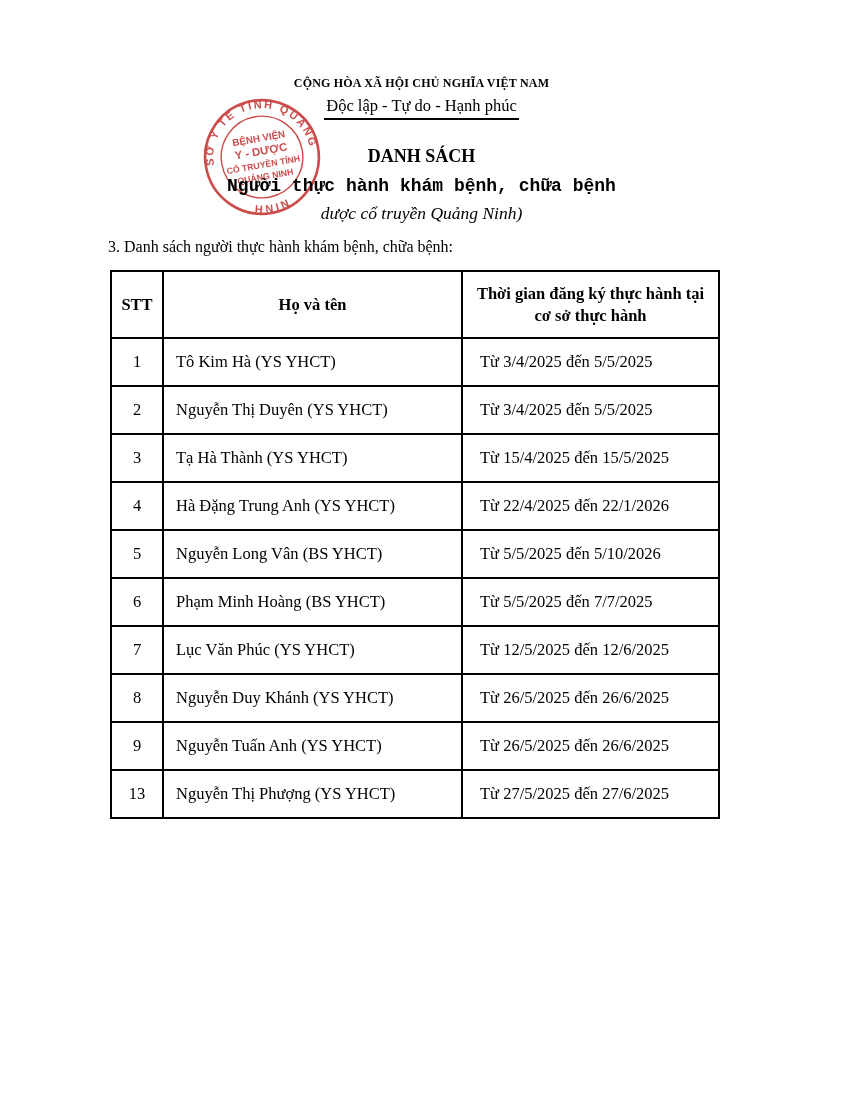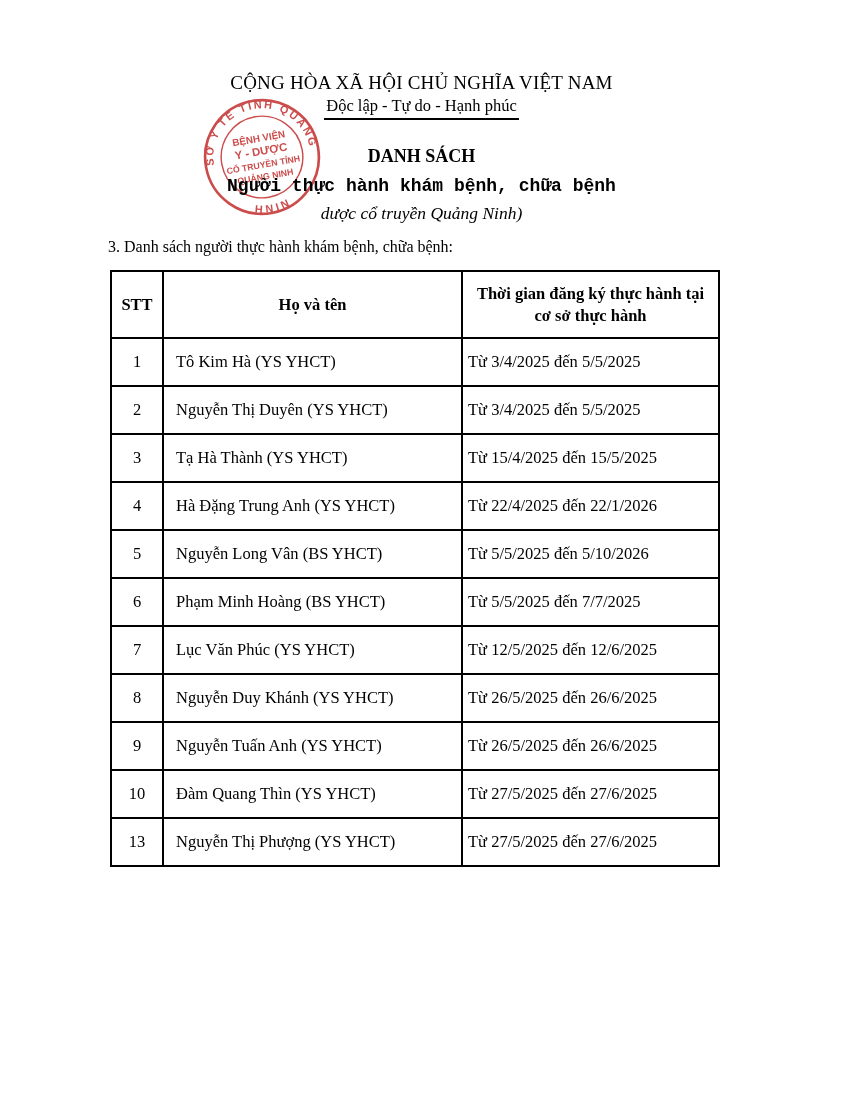--- a/index.html
+++ b/index.html
@@ -13,22 +13,22 @@
   }
   .content{
     position:relative;
     z-index:2;
     margin-left:105px;
     width:633px;
     padding-top:73px;
   }
   .national-title{
     text-align:center;
-    font-weight:normal;
-    font-size:19px;
+    font-weight:bold;
+    font-size:12px;
     line-height:20px;
     letter-spacing:.2px;
   }
   .motto-row{text-align:center;margin-top:3px;line-height:20px;}
   .motto{
     display:inline-block;
     font-weight:normal;
     font-size:16.5px;
     border-bottom:2px solid #000;
     padding:0 2px 2px 2px;
@@ -83,21 +83,21 @@
   }
   table.practice-table td{
     height:44px;
     line-height:20px;
   }
   col.c-stt{width:52px;}
   col.c-name{width:299px;}
   col.c-period{width:257px;}
   td.col-stt{text-align:center;}
   td.col-name{text-align:left;padding-left:12px;}
-  td.col-period{text-align:left;padding-left:5px;}
+  td.col-period{text-align:left;padding-left:17px;}
 
   .stamp{
     position:absolute;
     left:200px;top:95px;
     width:124px;height:124px;
     z-index:1;
     opacity:.88;
   }
   .stamp svg{width:100%;height:100%;}
   .stamp text{font-family:"Liberation Sans","DejaVu Sans",sans-serif;font-weight:bold;}
@@ -203,25 +203,20 @@
             <td class="col-stt">8</td>
             <td class="col-name">Nguyễn Duy Khánh (YS YHCT)</td>
             <td class="col-period">Từ 26/5/2025 đến 26/6/2025</td>
           </tr>
           <tr>
             <td class="col-stt">9</td>
             <td class="col-name">Nguyễn Tuấn Anh (YS YHCT)</td>
             <td class="col-period">Từ 26/5/2025 đến 26/6/2025</td>
           </tr>
           <tr>
-            <td class="col-stt">10</td>
-            <td class="col-name">Đàm Quang Thìn (YS YHCT)</td>
-            <td class="col-period">Từ 27/5/2025 đến 27/6/2025</td>
-          </tr>
-          <tr>
             <td class="col-stt">13</td>
             <td class="col-name">Nguyễn Thị Phượng (YS YHCT)</td>
             <td class="col-period">Từ 27/5/2025 đến 27/6/2025</td>
           </tr>
         </tbody>
     </table>
 
   </div>
 </div>
 

